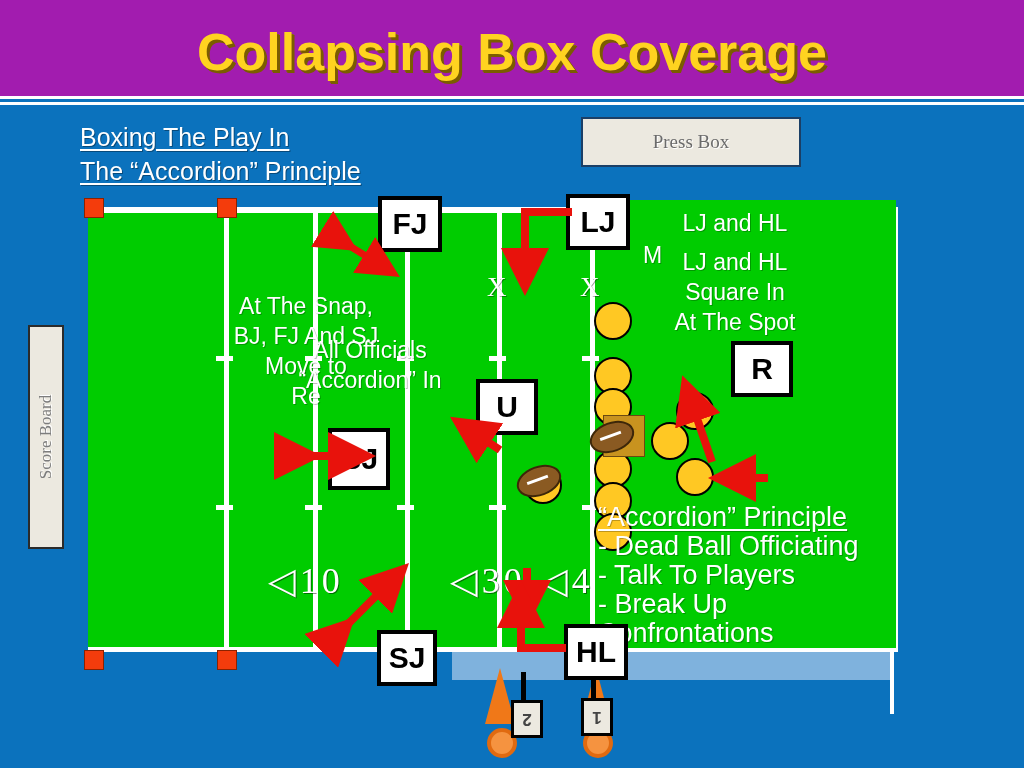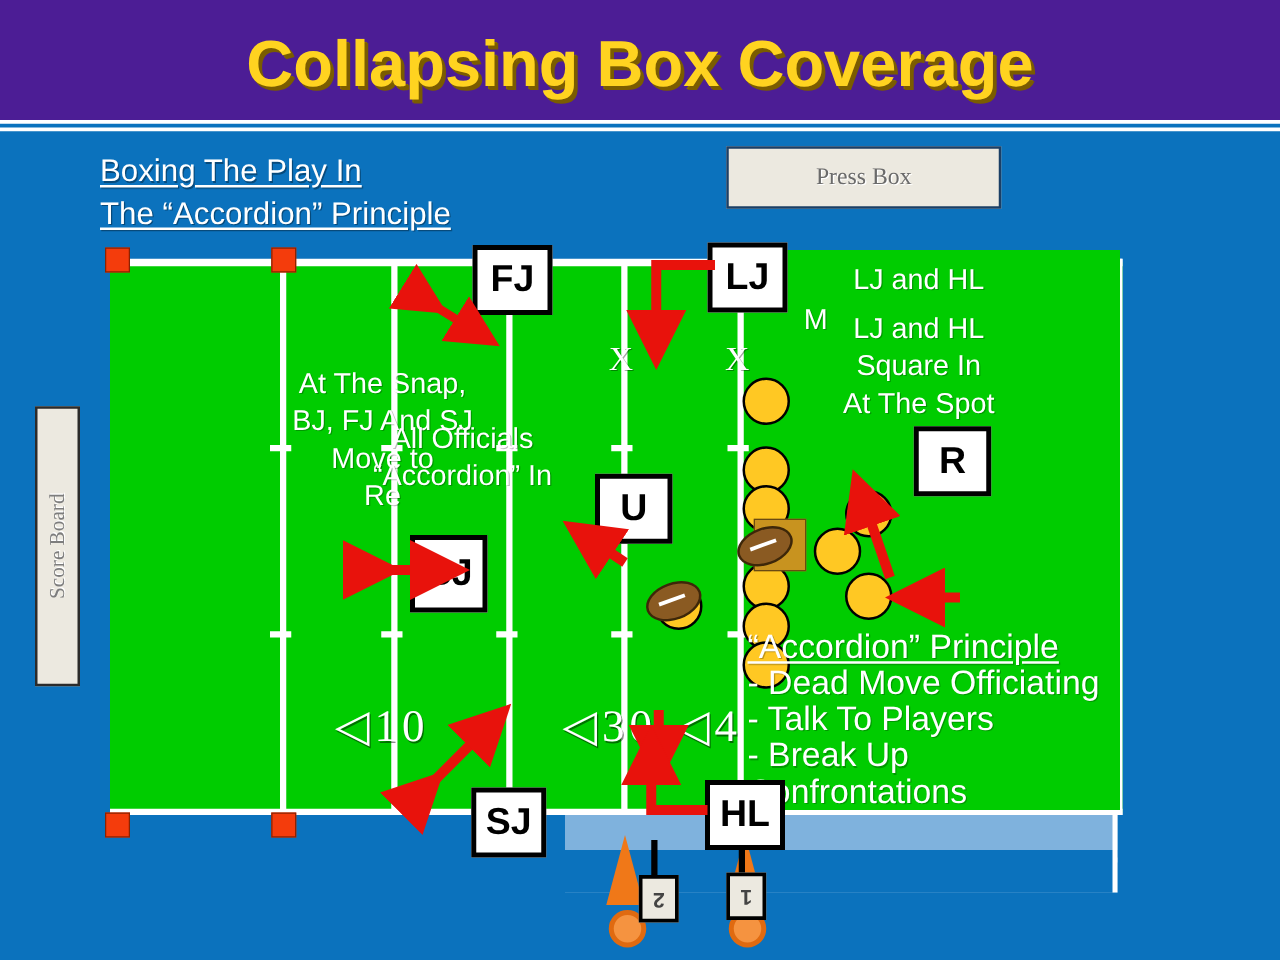--- a/index.html
+++ b/index.html
@@ -4,21 +4,21 @@
 <style>
   html,body{margin:0;padding:0;}
   body{
     width:1024px;height:768px;overflow:hidden;position:relative;
     background:#0b72bd;
     font-family:"Liberation Sans", sans-serif;
   }
   #stage{position:absolute;inset:0;width:1024px;height:768px;}
 
   
-  .header{position:absolute;left:0;top:0;width:1024px;height:96px;background:#4c1d95;}
+  .header{position:absolute;left:0;top:0;width:1024px;height:96px;background:#a21caf;}
   .title{
     position:absolute;left:0;top:22px;width:1024px;text-align:center;
     font-size:52px;font-weight:bold;color:#FFD320;letter-spacing:0px;
     text-shadow:3px 3px 0 #7a5c00, 2px 2px 0 #8a6a00;
     white-space:nowrap;
   }
   .rule{position:absolute;left:0;width:1024px;background:#ffffff;}
   .rule1{top:96px;height:3px;}
   .rule2{top:102px;height:3px;}
 
@@ -246,21 +246,21 @@
   <div class="player" style="left:676px;top:392px"></div>
   <div class="player" style="left:676px;top:458px"></div>
 
   <div class="ballsq" style="left:603px;top:415px"></div>
   <div class="ball" style="left:589px;top:422px"></div>
   <div class="player" style="left:524px;top:466px"></div>
   <div class="ball" style="left:516px;top:466px"></div>
 
   <div class="bullets">
     <div class="head">“Accordion” Principle</div>
-    <div>- Dead Move Officiating</div>
+    <div>- Dead Ball Officiating</div>
     <div>- Talk To Players</div>
     <div>- Break Up Confrontations</div>
     <div>- Make A Presence</div>
   </div>
 
   <div class="whitestrip"></div>
   <div class="lowerblue"></div>
   <div class="whitestrip2"></div>
   <div class="lowerblue2"></div>
   <div class="whiteedge"></div>

